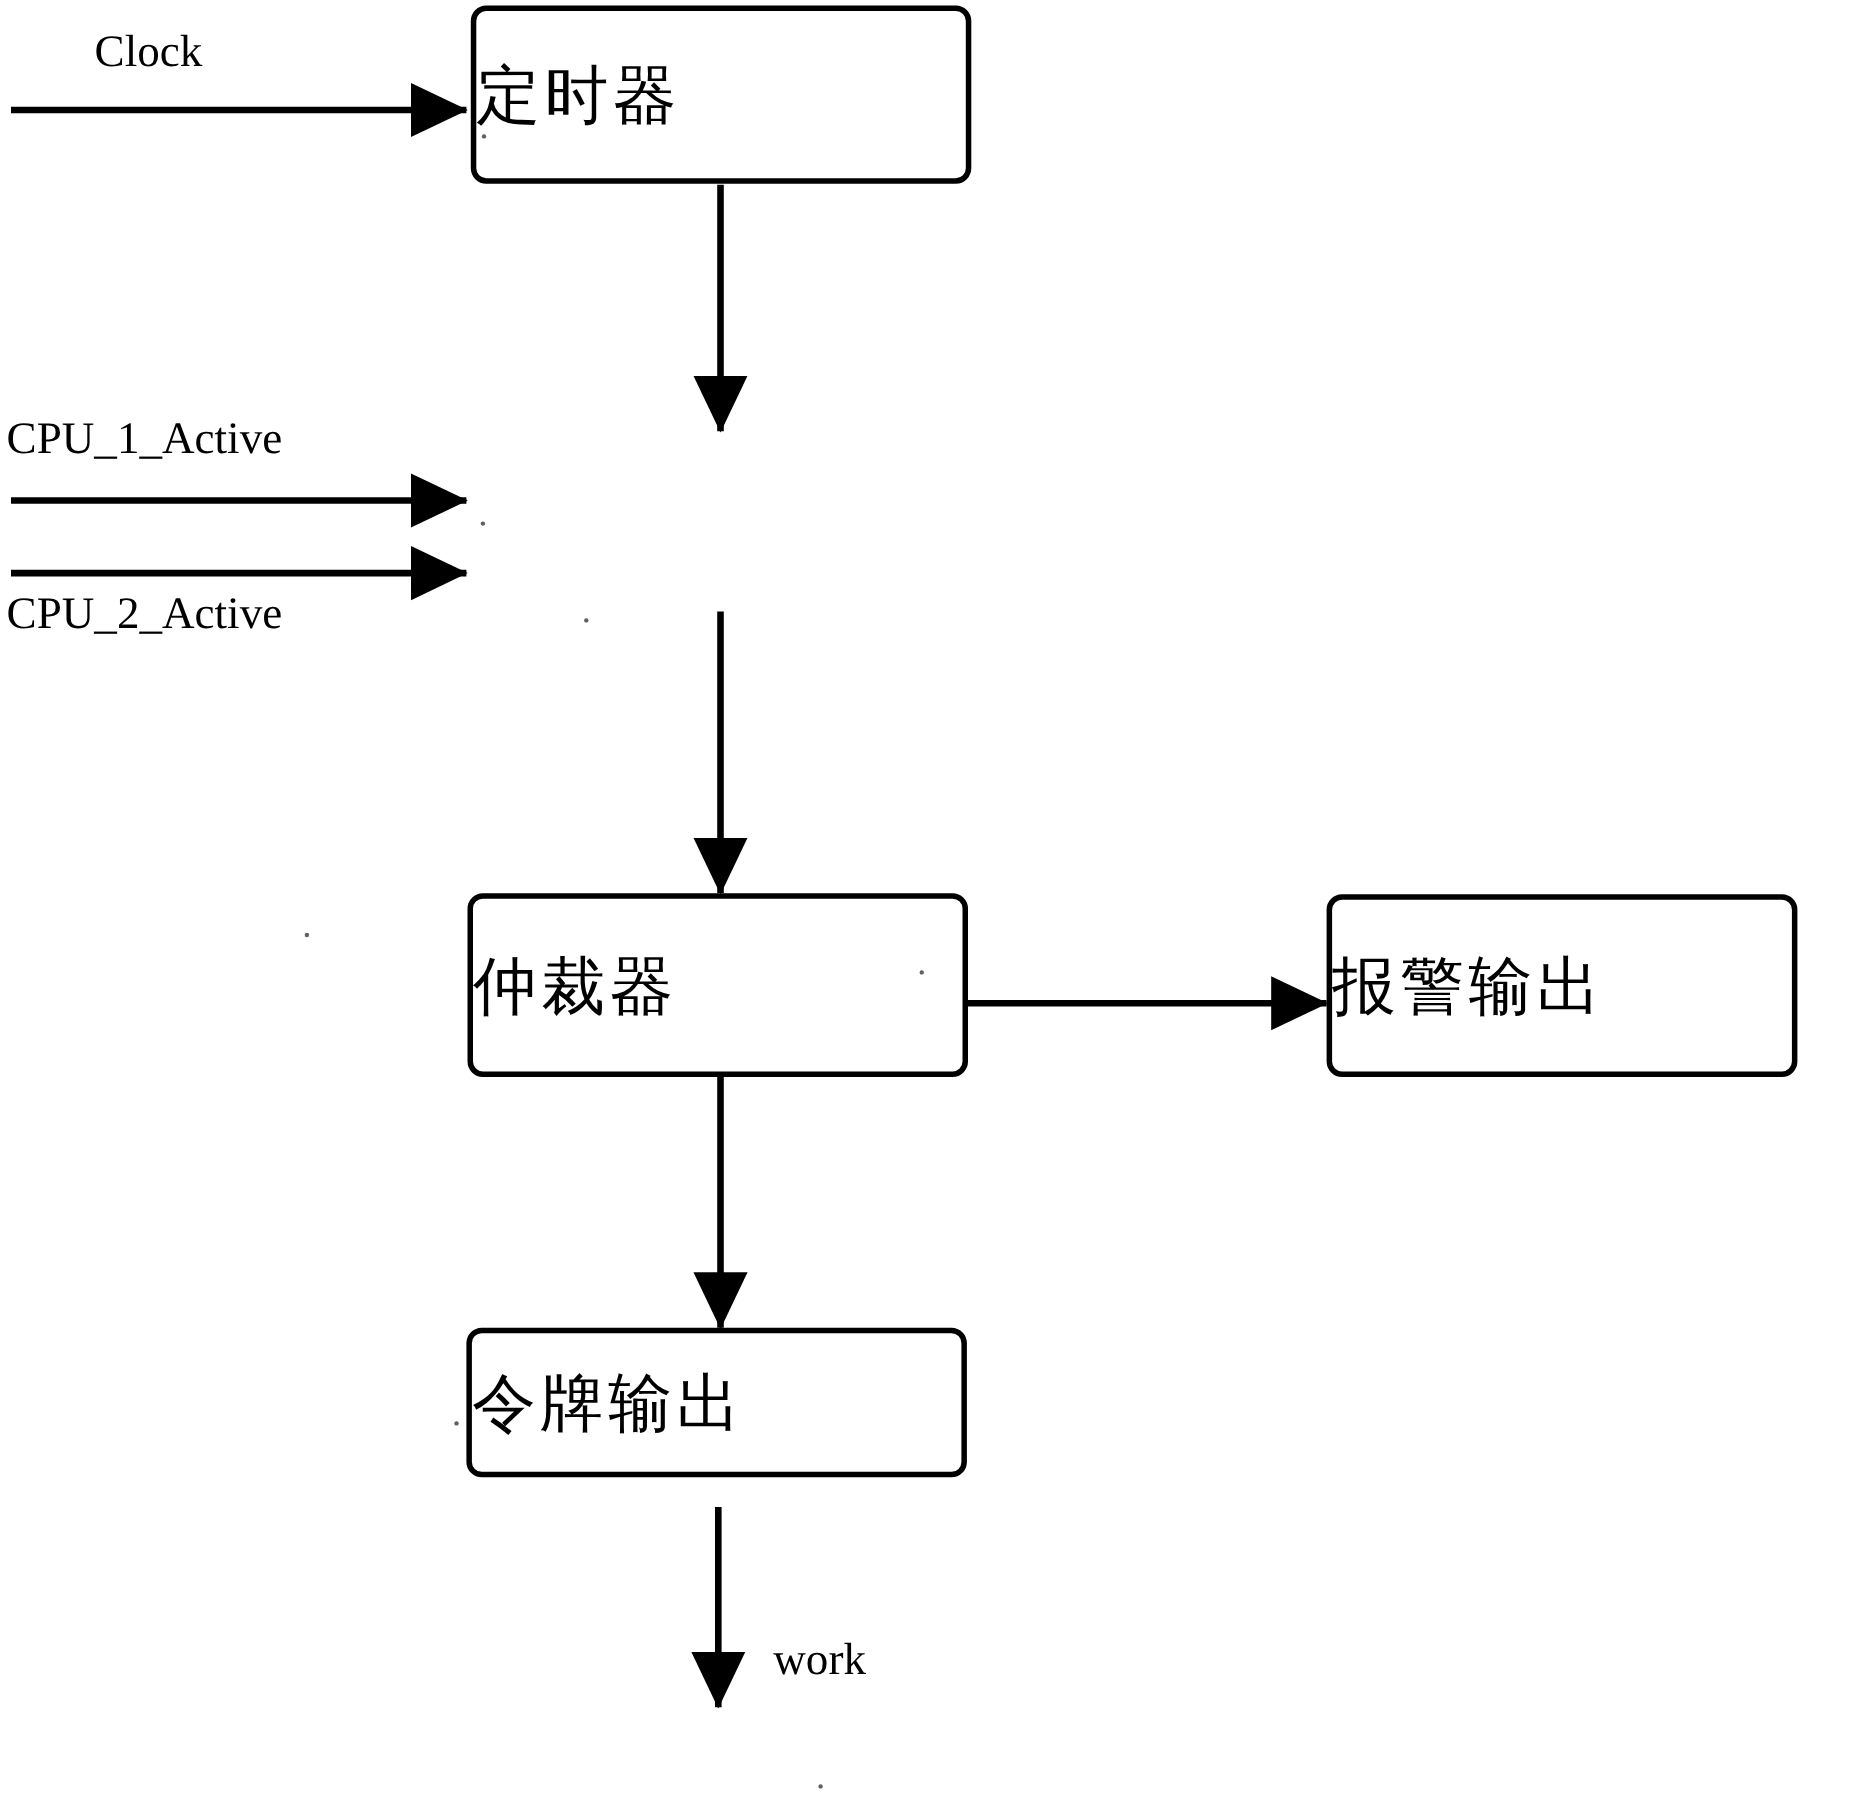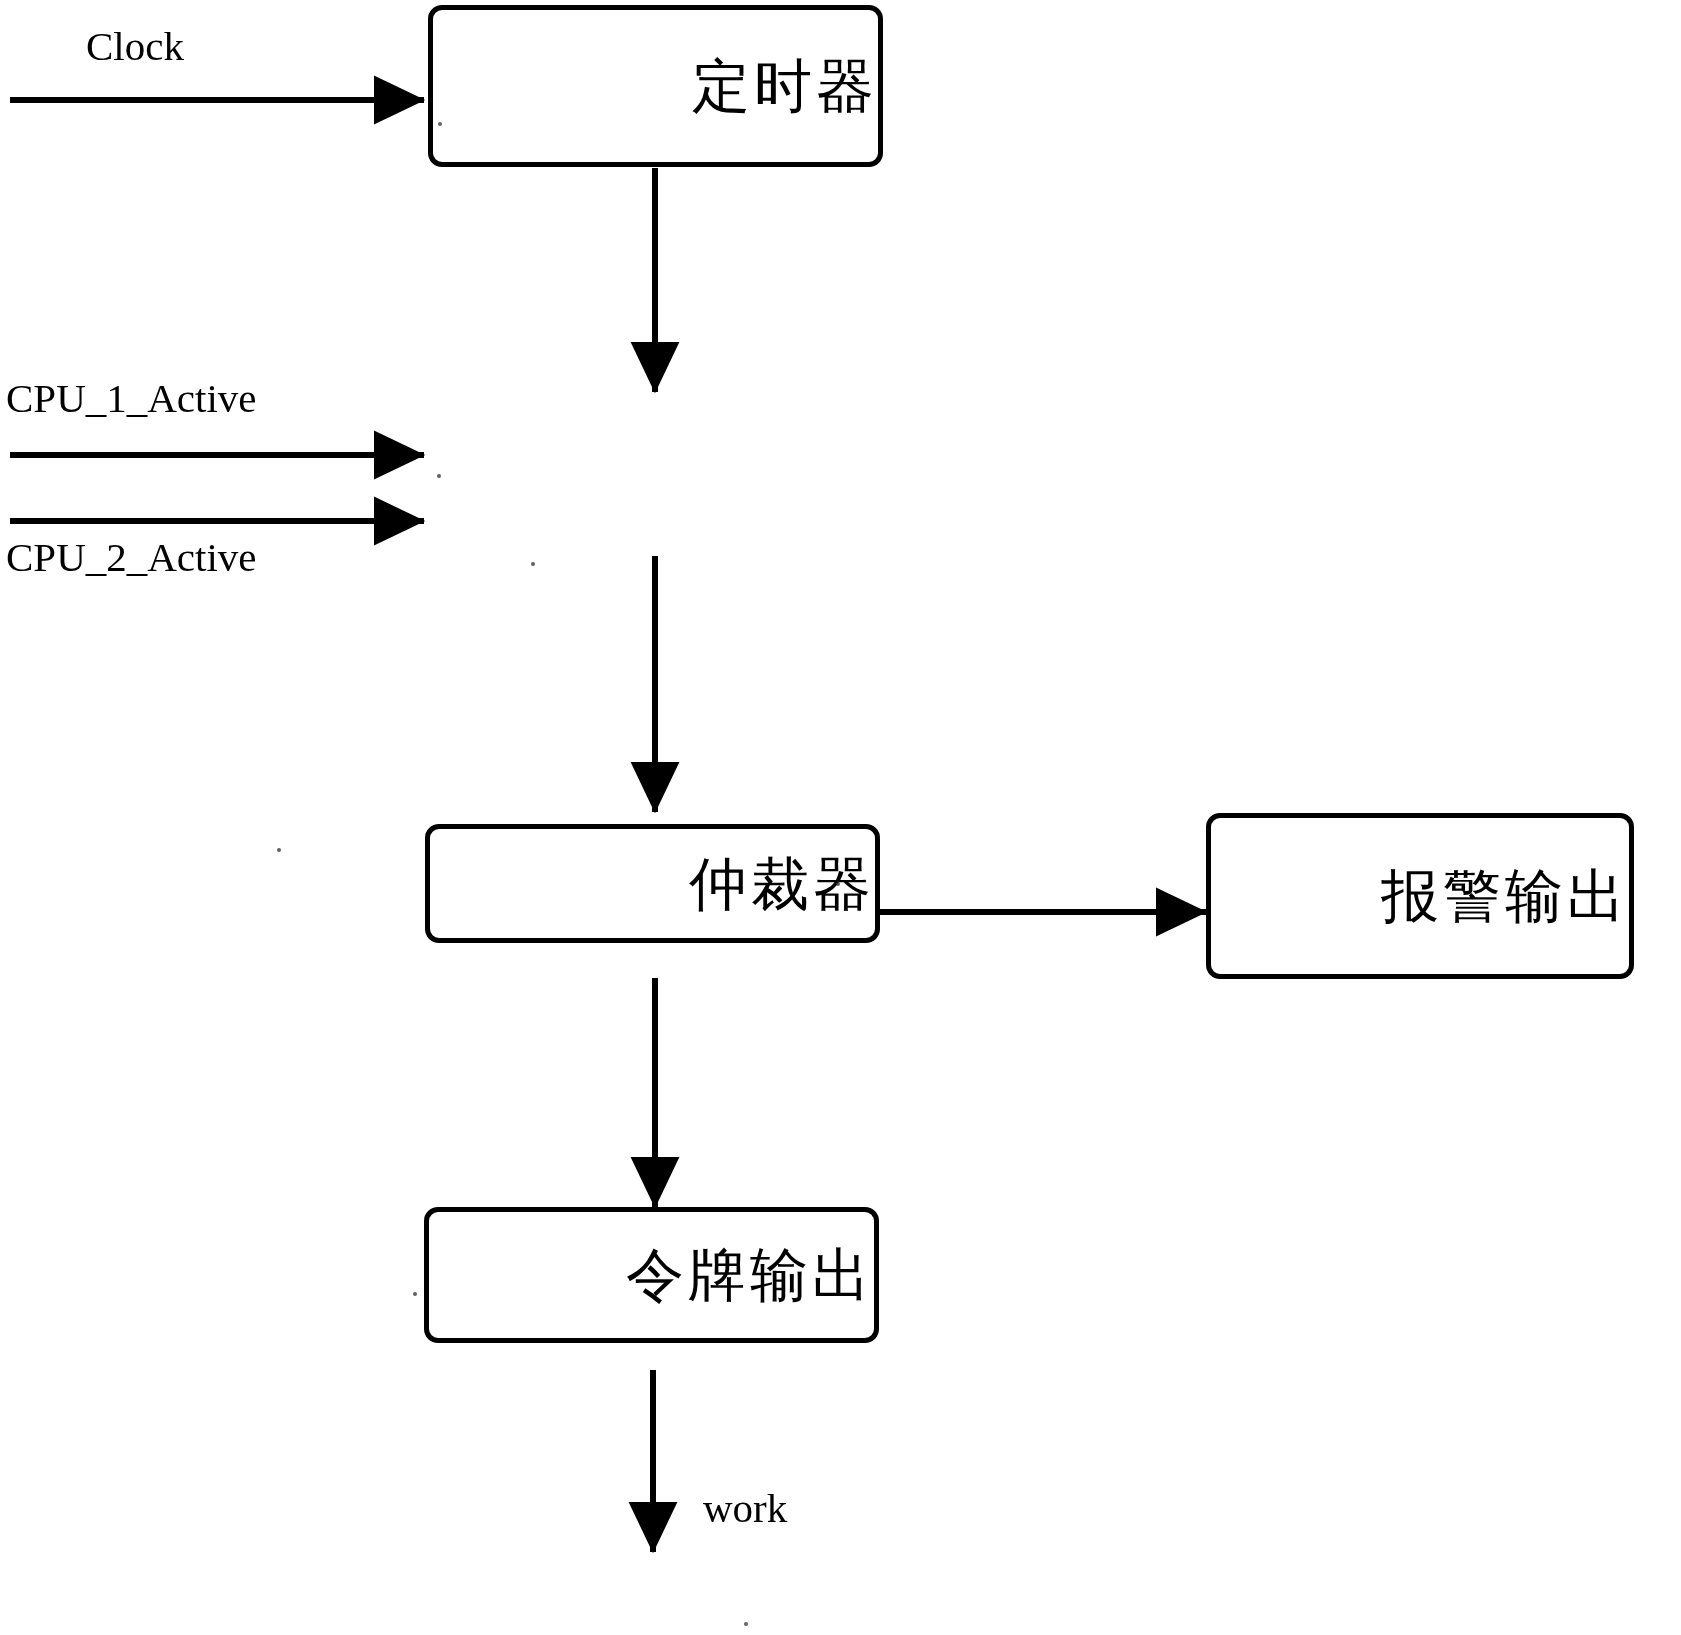--- a/index.html
+++ b/index.html
@@ -25,22 +25,21 @@
     pointer-events: none;
   }
   .node {
     position: absolute;
     box-sizing: border-box;
     border: 5px solid #000000;
     border-radius: 14px;
     background: #ffffff;
     display: flex;
     align-items: center;
-    justify-content: flex-end;
-    padding-left: 14px;
+    justify-content: flex-start;
   }
   .node-label {
     font-family: "DejaVu Sans", "Liberation Sans", sans-serif;
     font-size: 58px;
     line-height: 1;
     color: #000000;
     letter-spacing: 4px;
     white-space: nowrap;
   }
   .edge-label {
@@ -87,21 +86,21 @@
     <line x1="655" y1="978" x2="655" y2="1207" stroke="#000000" stroke-width="6" marker-end="url(#arrowhead)"></line>
 
     <line x1="653" y1="1370" x2="653" y2="1552" stroke="#000000" stroke-width="6" marker-end="url(#arrowhead)"></line>
   </svg>
 
   <div class="node" style="left:428px; top:5px; width:455px; height:162px;">
     <span class="node-label">定时器</span>
   </div>
 
 
-  <div class="node" style="left:425px; top:812px; width:455px; height:119px;margin-top:12px;">
+  <div class="node" style="left:425px; top:812px; width:455px; height:167px;">
     <span class="node-label">仲裁器</span>
   </div>
 
   <div class="node" style="left:1206px; top:813px; width:428px; height:166px;">
     <span class="node-label">报警输出</span>
   </div>
 
   <div class="node" style="left:424px; top:1207px; width:455px; height:136px;">
     <span class="node-label">令牌输出</span>
   </div>

